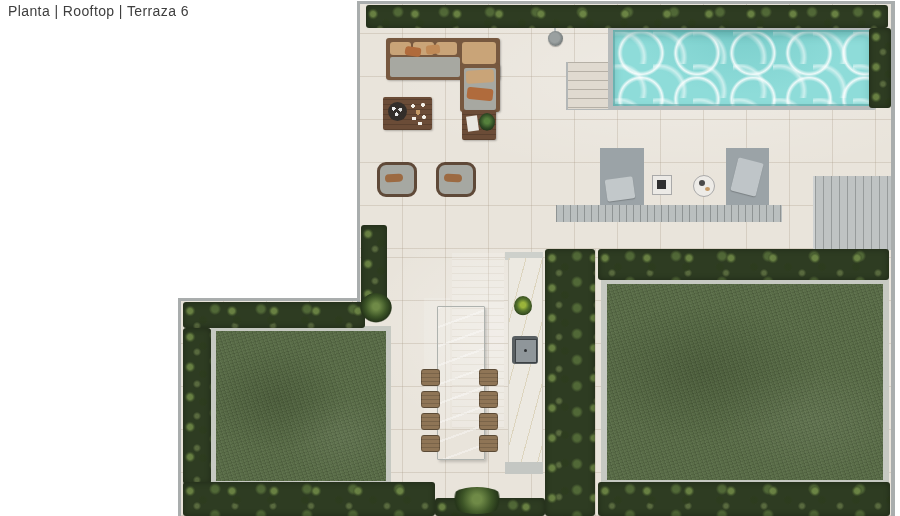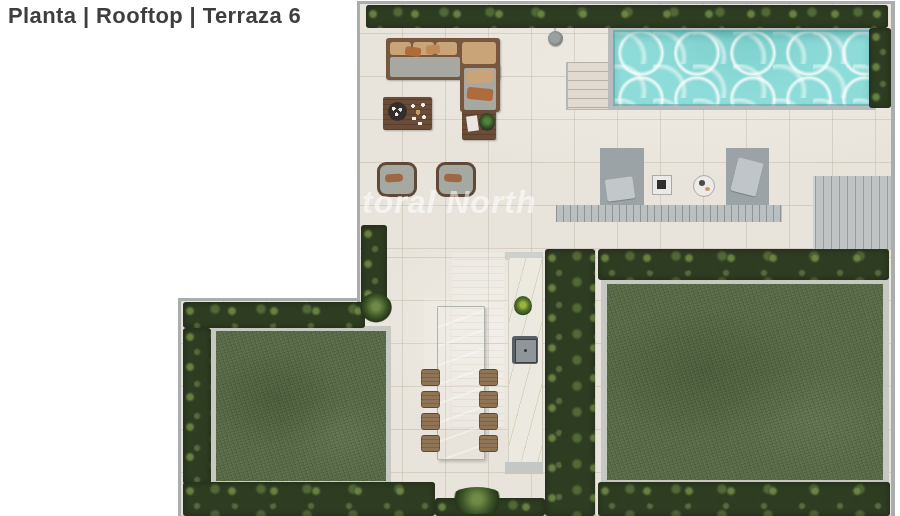--- a/index.html
+++ b/index.html
@@ -1,21 +1,21 @@
 <!DOCTYPE html>
 <html style="--background: #ffffff; --tile: #e9e4db; --wall: #a9adad; --hedge-dark: #2e3c22; --grass: #5b6e49; --lawn-border: #c6c9c2; --pool-water: #8edcd9; --pool-rim: #b7bbbb; --deck: #babfbf; --wood-dark: #6b4c37; --sofa-frame: #77583f; --cushion-gray: #a7a8a1; --pillow-tan: #c9a478; --pillow-orange: #b06b3c; --lounger: #9ba3a7; --counter: #ece9e1; --chair-wood: #8f7556;"><head>
 <meta charset="utf-8">
 <style>
   html,body{margin:0;padding:0;background:#fff;}
   #canvas{position:relative;width:900px;height:516px;background:var(--background,#ffffff);
     overflow:hidden;font-family:"Liberation Sans",sans-serif;}
   .abs{position:absolute;}
 
   
-  #page-title{position:absolute;left:8px;top:3px;font-size:22px;font-weight:700;
+  #page-title{position:absolute;left:8px;top:3px;font-size:14px;font-weight:400;
     color:#3e3e3e;letter-spacing:.4px;}
 
   
   .tile{background-color:var(--tile,#e9e4db);
     background-image:
       repeating-linear-gradient(0deg, rgba(165,150,130,.28) 0 1px, transparent 1px 43px),
       repeating-linear-gradient(90deg, rgba(165,150,130,.28) 0 1px, transparent 1px 43px),
       radial-gradient(ellipse 80% 60% at 60% 30%, rgba(255,255,255,.25), transparent 70%);}
   .wall{background:var(--wall,#a9adad);}
   .hedge{background-color:var(--hedge-dark,#2e3c22);
@@ -199,15 +199,14 @@
   <div id="dining-table" class="abs" style="left:437px;top:306px;width:46px;height:152px;"></div>
   <div class="abs chair" style="left:421px;top:369px;"></div>
   <div class="abs chair" style="left:421px;top:391px;"></div>
   <div class="abs chair" style="left:421px;top:413px;"></div>
   <div class="abs chair" style="left:421px;top:435px;"></div>
   <div class="abs chair" style="left:479px;top:369px;"></div>
   <div class="abs chair" style="left:479px;top:391px;"></div>
   <div class="abs chair" style="left:479px;top:413px;"></div>
   <div class="abs chair" style="left:479px;top:435px;"></div>
 
-  <div id="watermark-text">toral North</div>
 
 </div>
 
 </body></html>

